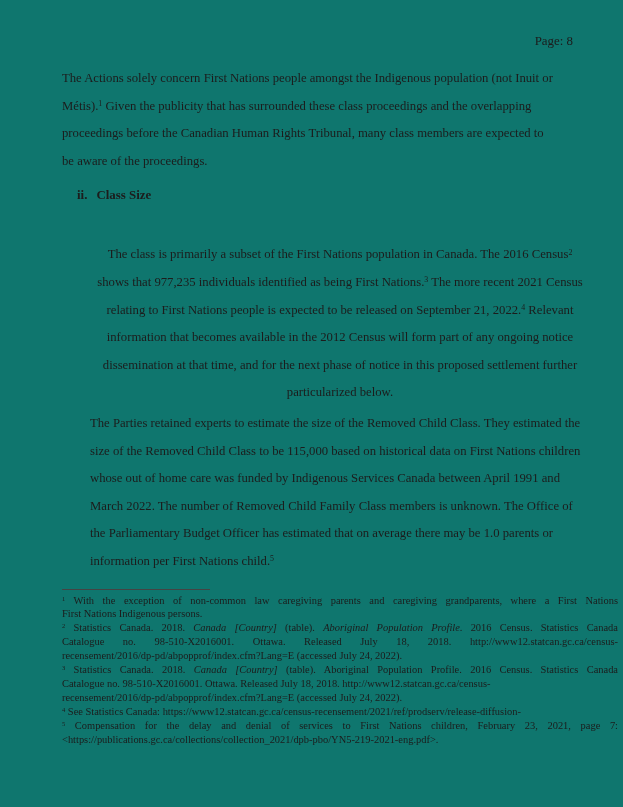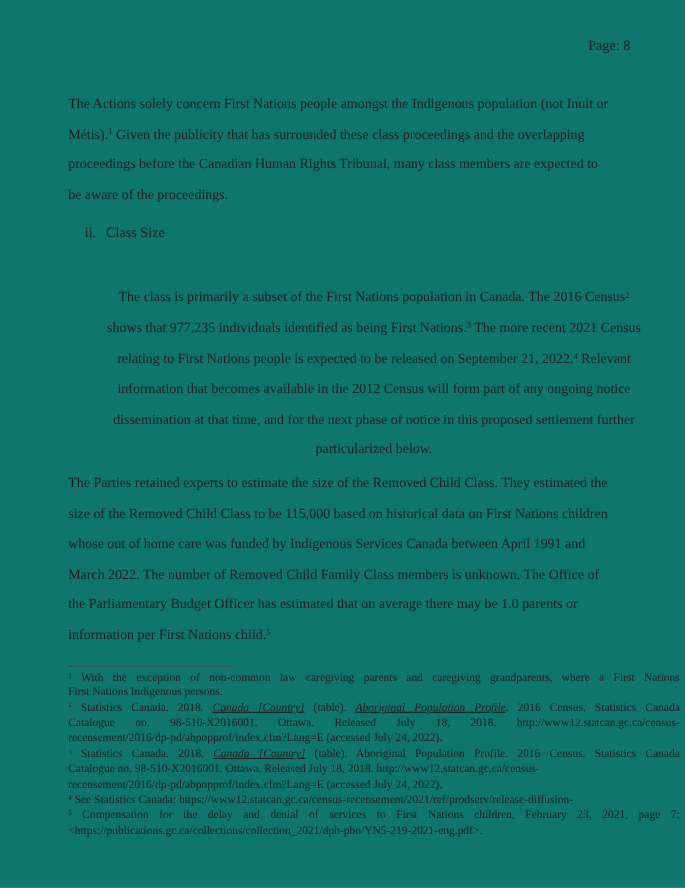--- a/index.html
+++ b/index.html
@@ -21,27 +21,27 @@
   }
   .content{
     margin-left:62px;
     width:556px;
   }
   .para{
     font-size:12.7px;
     line-height:27.6px;
   }
   .para .tline{white-space:nowrap;}
-  .p1{margin-top:32px;}
+  .p1{margin-top:16px;}
   .p2{margin-top:32px;text-align:center;}
-  .p3{margin-top:3px;}
+  .p3{margin-top:3px;margin-left:28px;}
   .heading{
     margin-top:7px;
     padding-left:15px;
-    font-weight:normal;
+    font-weight:bold;
     font-size:12.9px;
     line-height:27px;
   }
   .heading .ht{margin-left:9px;}
   sup{
     font-size:0.62em;
     line-height:0;
     position:relative;
     top:-0.45em;
     vertical-align:baseline;
@@ -54,21 +54,21 @@
   .fns{
     margin-top:4px;
     font-size:10.45px;
     line-height:13.9px;
   }
   .fns .tline{white-space:normal;}
   .fns .just{
     text-align:justify;
     text-align-last:justify;
   }
-  .seg-i{font-style:italic;text-decoration:underline;}
+  .seg-i{font-style:italic;}
 </style>
 </head>
 <body>
 
 <div class="page">
 
   <div class="hdr">
     <span>Page: 8</span>
   </div>
 

